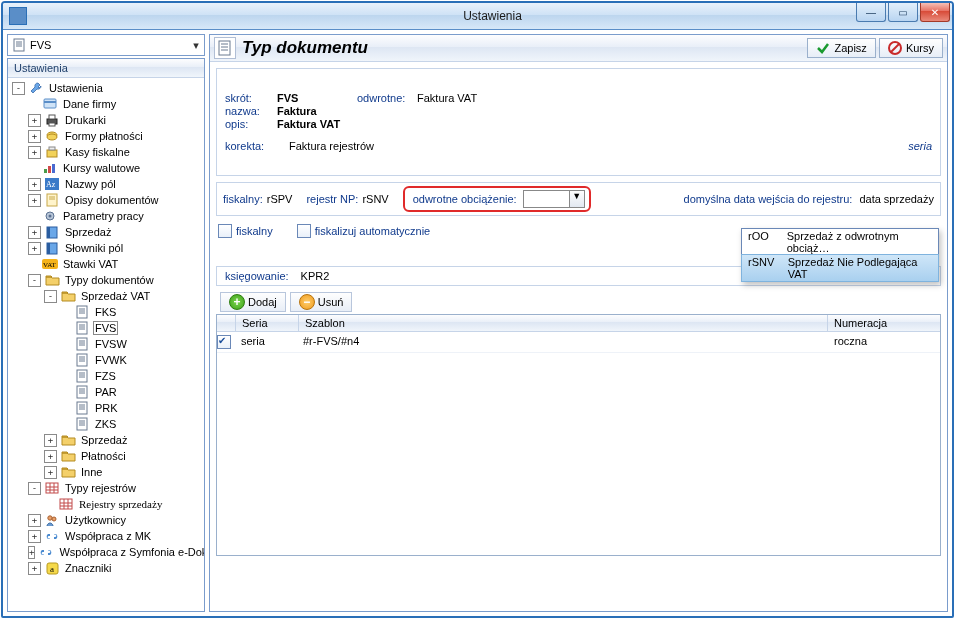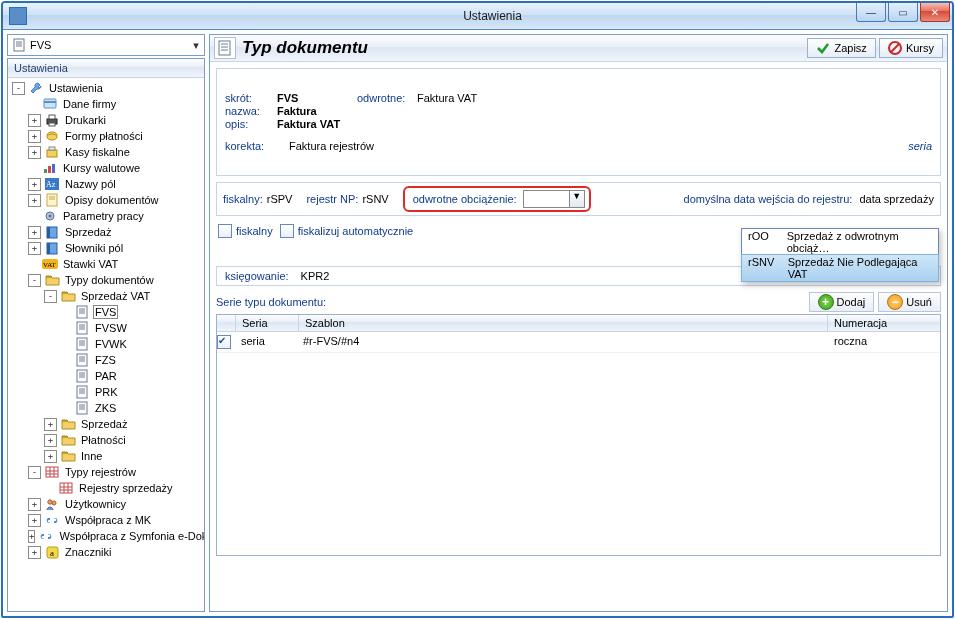--- a/index.html
+++ b/index.html
@@ -46,21 +46,21 @@
 .regrow{display:flex;align-items:center;border:1px solid #c6d4e8;padding:3px 6px;margin-bottom:6px;position:relative}
 .regrow .lab{color:#103a8c;margin-right:4px}
 .regrow .val{color:#000;margin-right:14px}
 .odw{border:2px solid #e02a2a;border-radius:6px;padding:2px 4px 2px 8px;display:flex;align-items:center}
 .odw .ddl{width:60px;height:16px;border:1px solid #888;margin-left:6px;display:flex}
 .odw .ddl .ddlt{flex:1}
 .odw .ddl .ddla{width:14px;border-left:1px solid #888;text-align:center;font-size:9px;background:linear-gradient(#fdfdfd,#e2e8f1)}
 .defent{margin-left:auto}
 .defent .lab{margin-right:4px}
 
-.chkrow{display:flex;align-items:flex-start;gap:7px;padding:2px 2px;margin-bottom:26px}
+.chkrow{display:flex;align-items:flex-start;gap:24px;padding:2px 2px;margin-bottom:26px}
 .chk{width:12px;height:12px;border:1px solid #6a88b7;background:linear-gradient(#fff,#e9f0f9);margin-right:4px}
 .chk.checked::after{content:"✔";font-size:10px;color:#1a4d9a;position:relative;left:0px;top:-2px}
 .chklab{color:#103a8c}
 
 .ksgrow{border:1px solid #c6d4e8;padding:3px 8px;display:flex;align-items:center;margin-bottom:6px}
 .ksgrow .lab{color:#103a8c;margin-right:12px}
 .ksgrow .jr{margin-left:auto;color:#103a8c}
 
 .serhdr{display:flex;align-items:center}
 .serhdr .stitle{color:#103a8c;flex:1}
@@ -251,20 +251,32 @@
             <div class="trow" style="padding-left: 36px;">
               <span class="texp">-</span>
               <span class="ticon">
                 <svg width="15" height="12">
                   <path d="M1 3h5l1 1h7v7H1z" fill="#f4d06a" stroke="#b48b20"></path>
                   <path d="M1 2h5l1 1H1z" fill="#e8bc4a" stroke="#b48b20"></path>
                 </svg>
               </span>
               <span class="tlabel">Sprzedaż VAT</span>
             </div>
+            <div class="trow" style="padding-left: 52px;">
+              <span class="texp none"></span>
+              <span class="ticon">
+                <svg width="13" height="14">
+                  <rect x="1" y="1" width="10" height="12" fill="#fff" stroke="#6a7a90"></rect>
+                  <line x1="3" y1="4" x2="9" y2="4" stroke="#6a7a90"></line>
+                  <line x1="3" y1="6" x2="9" y2="6" stroke="#6a7a90"></line>
+                  <line x1="3" y1="8" x2="9" y2="8" stroke="#6a7a90"></line>
+                </svg>
+              </span>
+              <span class="tlabel">FKS</span>
+            </div>
             <div class="trow sel" style="padding-left: 52px;">
               <span class="texp none"></span>
               <span class="ticon">
                 <svg width="13" height="14">
                   <rect x="1" y="1" width="10" height="12" fill="#fff" stroke="#6a7a90"></rect>
                   <line x1="3" y1="4" x2="9" y2="4" stroke="#6a7a90"></line>
                   <line x1="3" y1="6" x2="9" y2="6" stroke="#6a7a90"></line>
                   <line x1="3" y1="8" x2="9" y2="8" stroke="#6a7a90"></line>
                 </svg>
               </span>
@@ -378,21 +390,21 @@
                 <svg width="14" height="12">
                   <rect x="1" y="1" width="12" height="10" fill="#fff" stroke="#c24a4a"></rect>
                   <line x1="1" y1="5" x2="13" y2="5" stroke="#c24a4a"></line>
                   <line x1="1" y1="8" x2="13" y2="8" stroke="#c24a4a"></line>
                   <line x1="5" y1="1" x2="5" y2="11" stroke="#c24a4a"></line>
                   <line x1="9" y1="1" x2="9" y2="11" stroke="#c24a4a"></line>
                 </svg>
               </span>
               <span class="tlabel">Typy rejestrów</span>
             </div>
-            <div class="trow" style="padding-left: 36px;">
+            <div class="trow" style="padding-left: 36px; font-family: Liberation Serif, serif;">
               <span class="texp none"></span>
               <span class="ticon">
                 <svg width="14" height="12">
                   <rect x="1" y="1" width="12" height="10" fill="#fff" stroke="#c24a4a"></rect>
                   <line x1="1" y1="5" x2="13" y2="5" stroke="#c24a4a"></line>
                   <line x1="1" y1="8" x2="13" y2="8" stroke="#c24a4a"></line>
                   <line x1="5" y1="1" x2="5" y2="11" stroke="#c24a4a"></line>
                   <line x1="9" y1="1" x2="9" y2="11" stroke="#c24a4a"></line>
                 </svg>
               </span>
@@ -524,21 +536,20 @@
         </div>
 
         <div class="ksgrow">
           <span class="lab">księgowanie:</span>
           <span>KPR2</span>
           <span class="jr">jednostka miary:</span>
           <span style="margin-left:8px">ewidencyjna</span>
         </div>
 
         <div class="serhdr">
-          <span class="stitle">Serie typu dokumentu:</span>
           <span class="rndbtn">
             <span class="circ add">+</span>
             <span>Dodaj</span>
           </span>
           <span class="rndbtn">
             <span class="circ del">−</span>
             <span>Usuń</span>
           </span>
         </div>
 

